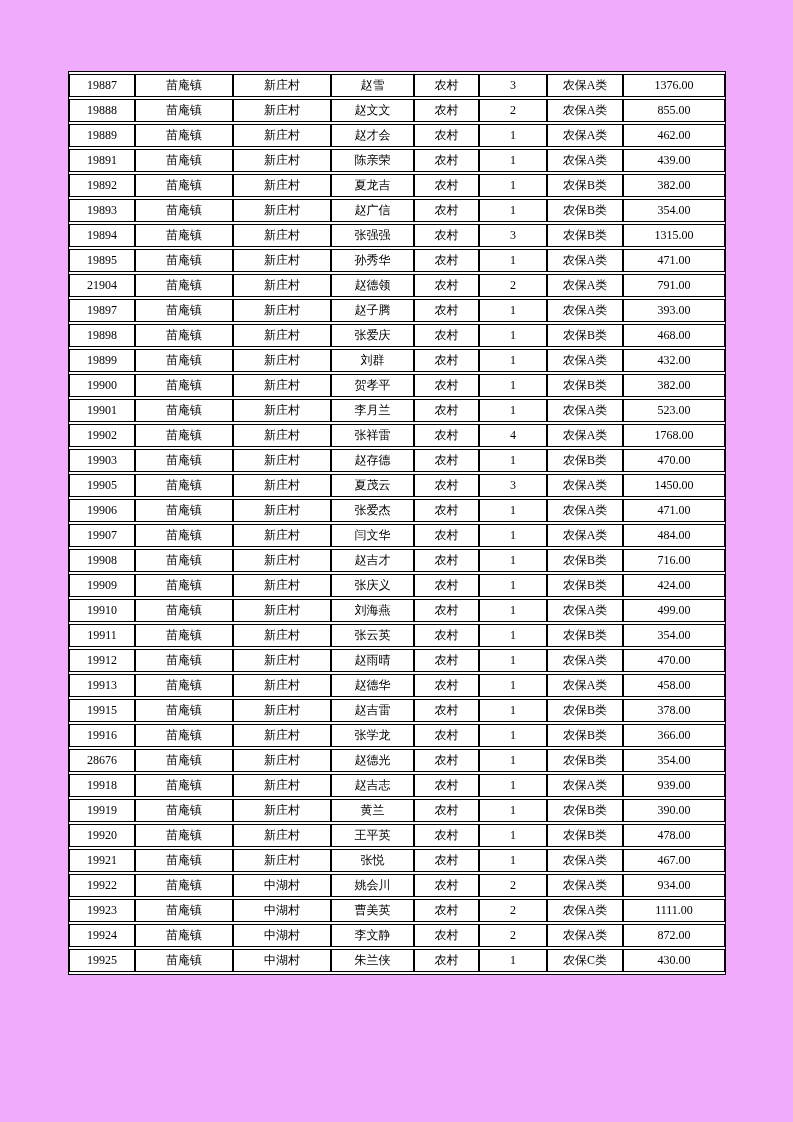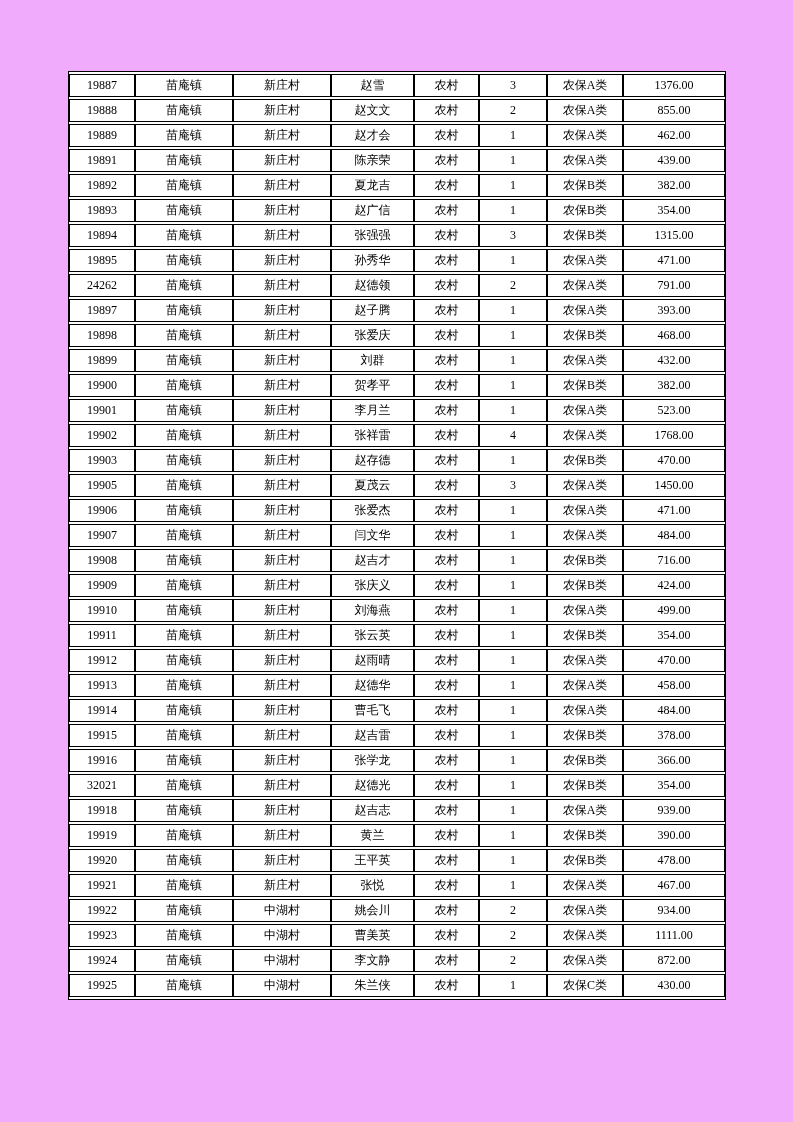--- a/index.html
+++ b/index.html
@@ -148,21 +148,21 @@
     <td>苗庵镇</td>
     <td>新庄村</td>
     <td>孙秀华</td>
     <td>农村</td>
     <td>1</td>
     <td>农保A类</td>
     <td>471.00</td>
   </tr>
 
   <tr>
-    <td>24262</td>
+    <td>21904</td>
     <td>苗庵镇</td>
     <td>新庄村</td>
     <td>赵德领</td>
     <td>农村</td>
     <td>2</td>
     <td>农保A类</td>
     <td>791.00</td>
   </tr>
 
   <tr>
@@ -335,30 +335,20 @@
     <td>19913</td>
     <td>苗庵镇</td>
     <td>新庄村</td>
     <td>赵德华</td>
     <td>农村</td>
     <td>1</td>
     <td>农保A类</td>
     <td>458.00</td>
   </tr>
 
-  <tr>
-    <td>19914</td>
-    <td>苗庵镇</td>
-    <td>新庄村</td>
-    <td>曹毛飞</td>
-    <td>农村</td>
-    <td>1</td>
-    <td>农保A类</td>
-    <td>484.00</td>
-  </tr>
 
   <tr>
     <td>19915</td>
     <td>苗庵镇</td>
     <td>新庄村</td>
     <td>赵吉雷</td>
     <td>农村</td>
     <td>1</td>
     <td>农保B类</td>
     <td>378.00</td>
@@ -369,21 +359,21 @@
     <td>苗庵镇</td>
     <td>新庄村</td>
     <td>张学龙</td>
     <td>农村</td>
     <td>1</td>
     <td>农保B类</td>
     <td>366.00</td>
   </tr>
 
   <tr>
-    <td>32021</td>
+    <td>28676</td>
     <td>苗庵镇</td>
     <td>新庄村</td>
     <td>赵德光</td>
     <td>农村</td>
     <td>1</td>
     <td>农保B类</td>
     <td>354.00</td>
   </tr>
 
   <tr>

